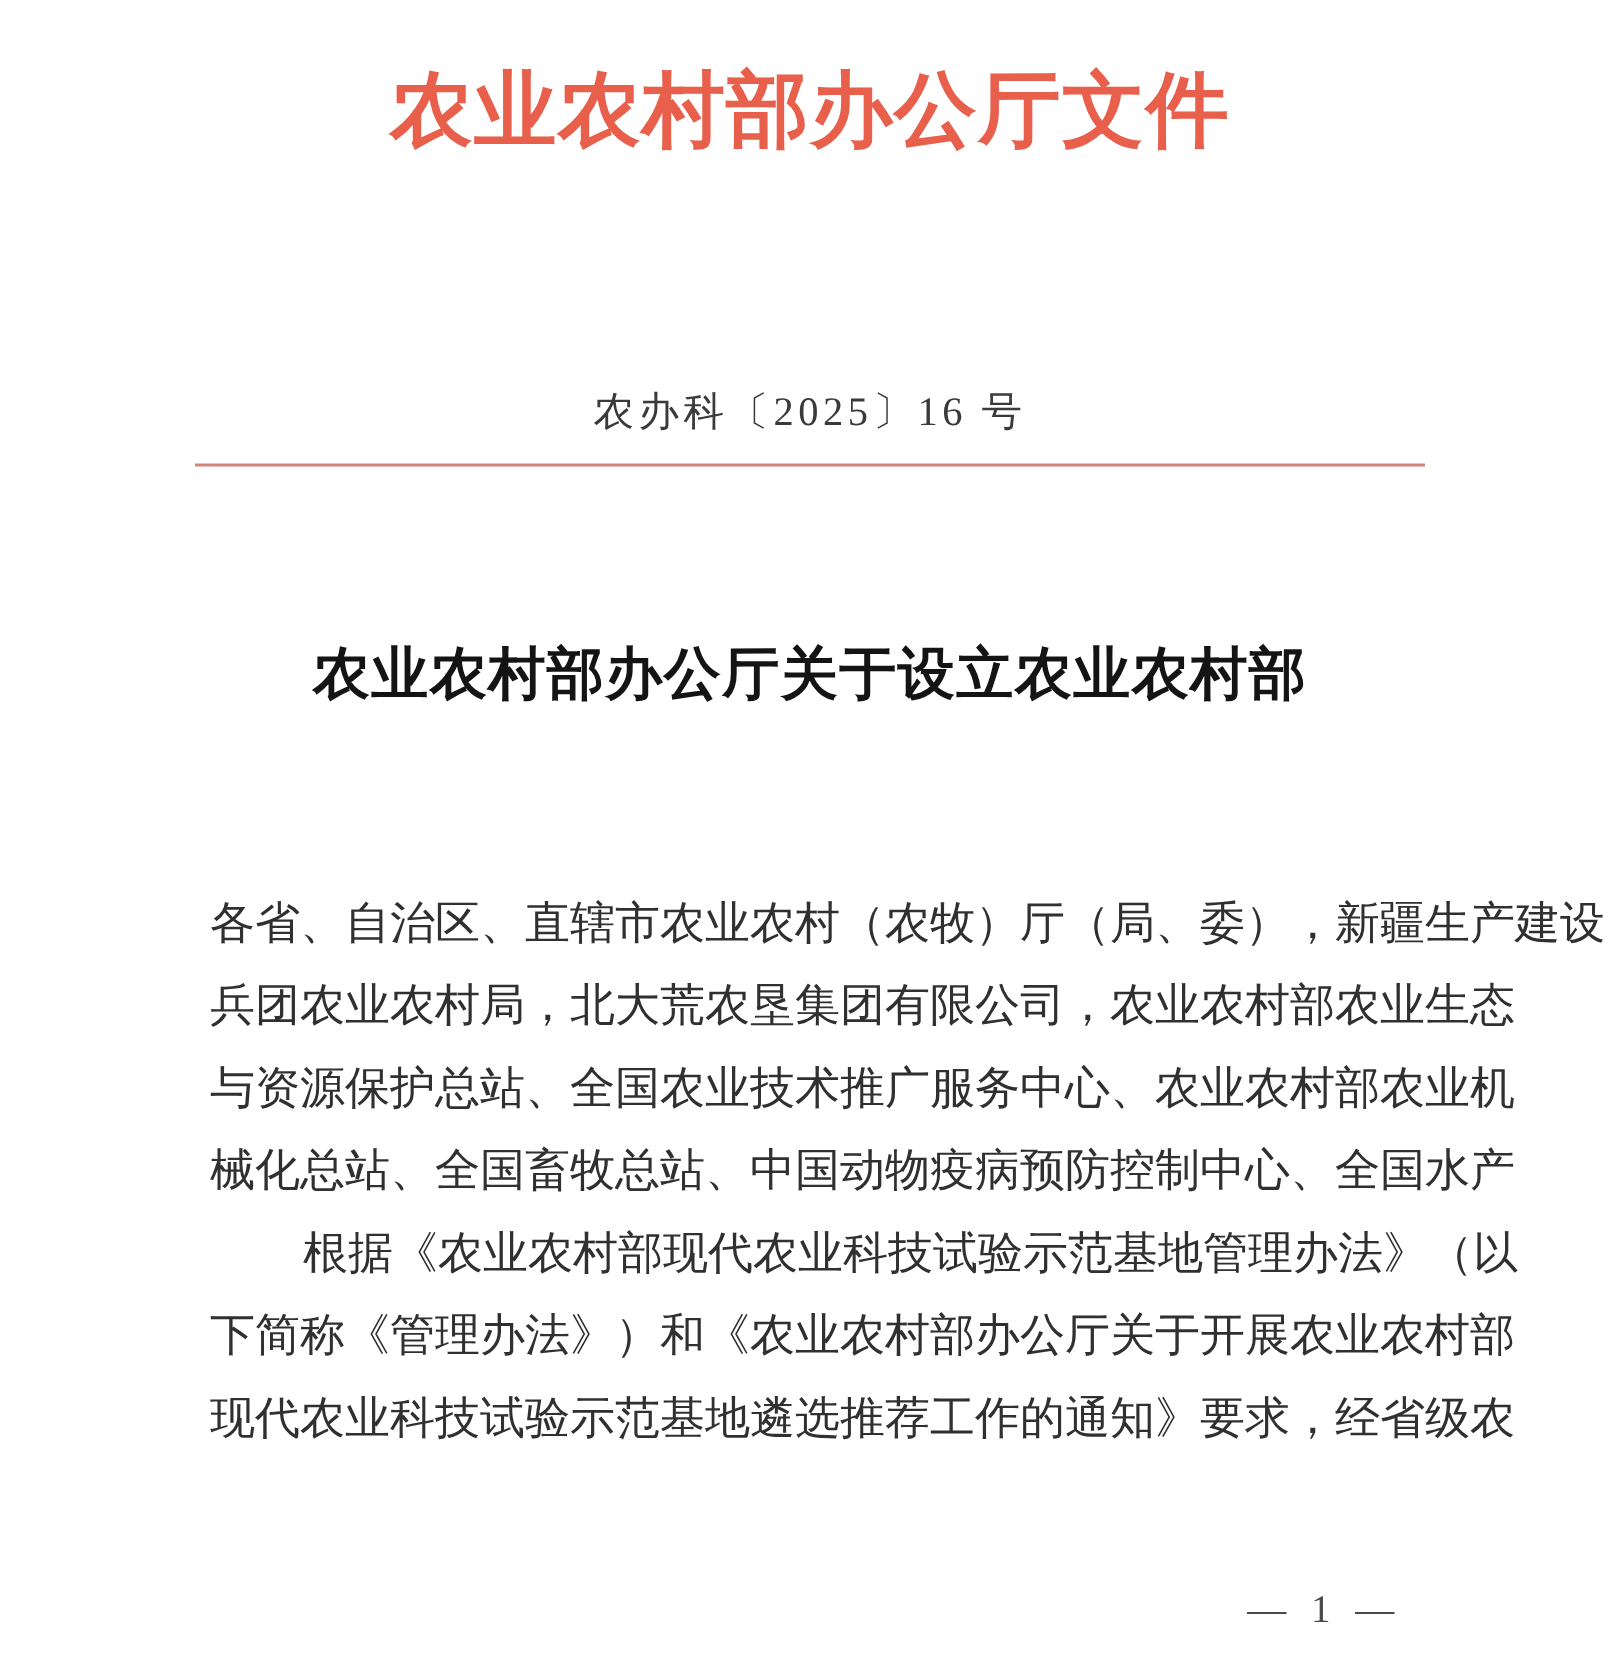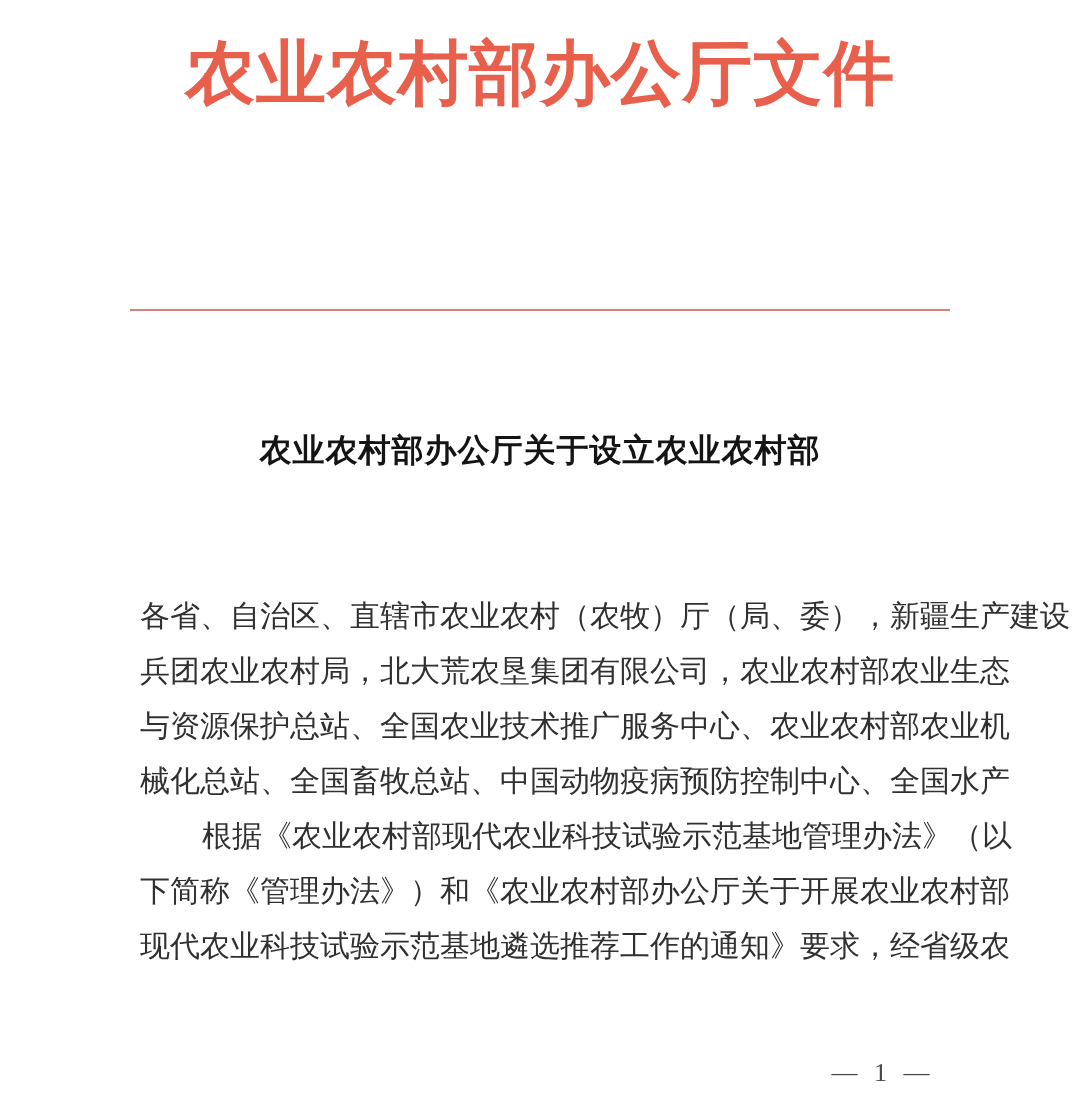--- a/index.html
+++ b/index.html
@@ -14,21 +14,21 @@
     background: #ffffff;
     overflow: hidden;
     font-family: "Liberation Serif", "DejaVu Serif", serif;
   }
   .letterhead {
     position: absolute;
     top: 28px;
     left: 0;
     width: 100%;
     text-align: center;
-    font-size: 70px;
+    font-size: 55px;
     font-weight: bold;
     color: #e8604c;
     letter-spacing: 1px;
     line-height: 92px;
     font-family: "Liberation Serif", "DejaVu Serif", serif;
   }
   .doc-number {
     position: absolute;
     top: 256px;
     left: 0;
@@ -46,21 +46,21 @@
     width: 820px;
     height: 2px;
     background: #d4837b;
   }
   .doc-title {
     position: absolute;
     top: 424px;
     left: 0;
     width: 100%;
     text-align: center;
-    font-size: 32px;
+    font-size: 38px;
     font-weight: bold;
     color: #141414;
     line-height: 52px;
     letter-spacing: 1px;
   }
   .body-block {
     position: absolute;
     top: 588px;
     left: 140px;
     width: 812px;
@@ -92,20 +92,21 @@
     white-space: nowrap;
   }
 </style>
 </head>
 <body>
 
 <div class="page">
 
   <div class="letterhead">农业农村部办公厅文件</div>
 
+  <div class="doc-number">农办科〔2025〕16 号</div>
 
   <div class="red-rule"></div>
 
   <div class="doc-title">
     <div>农业农村部办公厅关于设立农业农村部</div>
   </div>
 
   <div class="body-block">
     <div class="line jline">
         <span>各</span>

